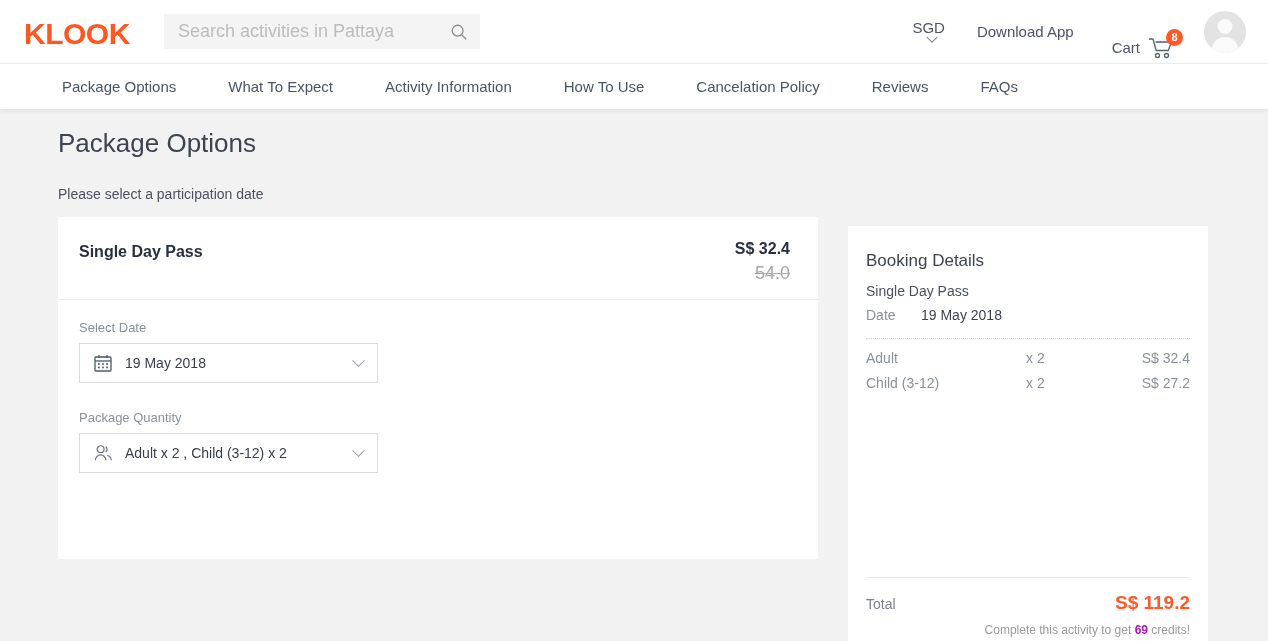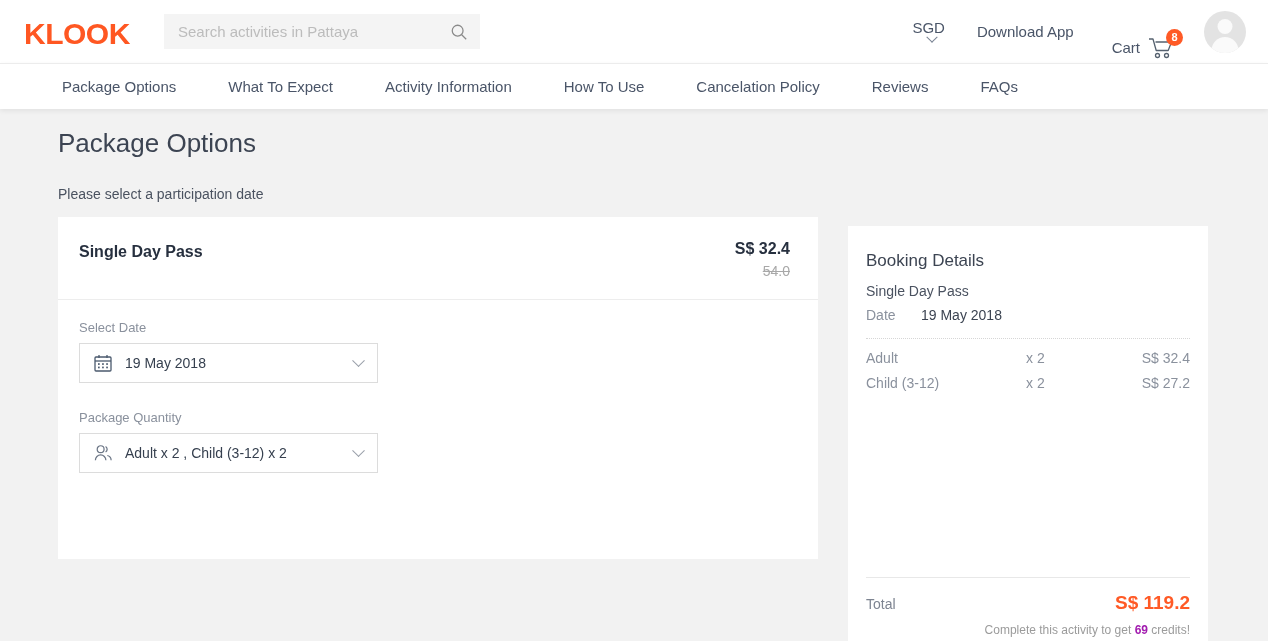--- a/index.html
+++ b/index.html
@@ -28,21 +28,21 @@
   }
   .search-box {
     position: absolute; left: 164px; top: 14px;
     width: 316px; height: 35px;
     background: #f4f4f4;
     display: flex; align-items: center;
     padding: 0 12px 0 14px;
   }
   .search-input {
     flex: 1; border: none; outline: none; background: transparent;
-    font-size: 15px; color: #666; font-family: "Liberation Sans", sans-serif;
+    font-size: 18px; color: #666; font-family: "Liberation Sans", sans-serif;
   }
   .search-input::placeholder { color: #bcbcbc; }
   .search-icon { width: 18px; height: 18px; flex: none; }
   .search-icon svg { display: block; }
 
   .header-right {
     position: absolute; right: 0; top: 0; height: 63px;
     display: flex; align-items: center; gap: 0px;
   }
   .hr-item {
@@ -124,21 +124,21 @@
   .pkg-name {
     position: absolute; left: 21px; top: 26px;
     font-size: 16px; font-weight: bold; color: #27303f;
   }
   .pkg-price {
     position: absolute; right: 28px; top: 23px;
     text-align: right;
   }
   .price-now { font-size: 16px; font-weight: bold; color: #27303f; }
   .price-was {
-    font-size: 14px; color: #a8a8a8; text-decoration: line-through;
+    font-size: 18px; color: #a8a8a8; text-decoration: line-through;
     margin-top: 5px;
   }
 
   .pkg-body { position: relative; padding: 20px 21px; }
   .field-label { font-size: 13px; color: #8a919d; margin-bottom: 8px; }
   .field-label.second { margin-top: 27px; }
   .select-box {
     width: 299px; height: 40px;
     border: 1px solid #dcdcdc; background: #fff;
     display: flex; align-items: center;

